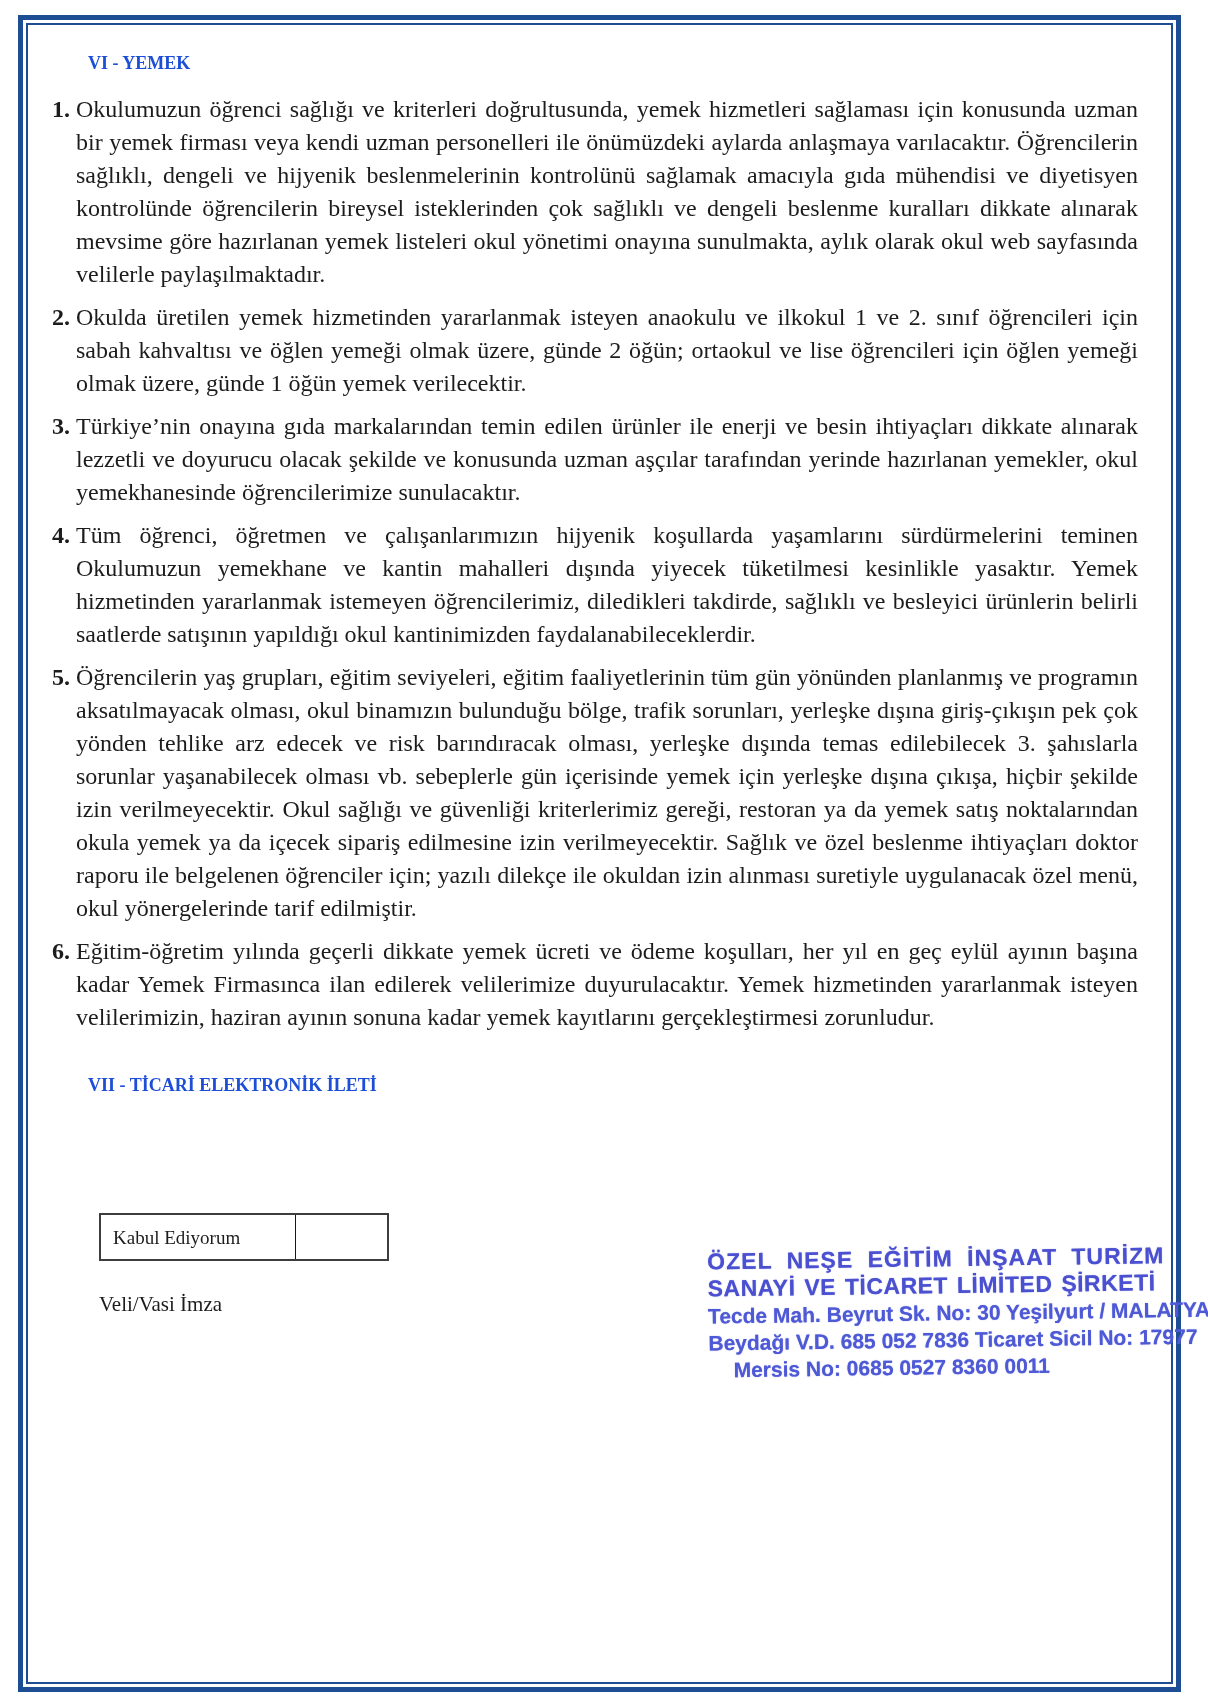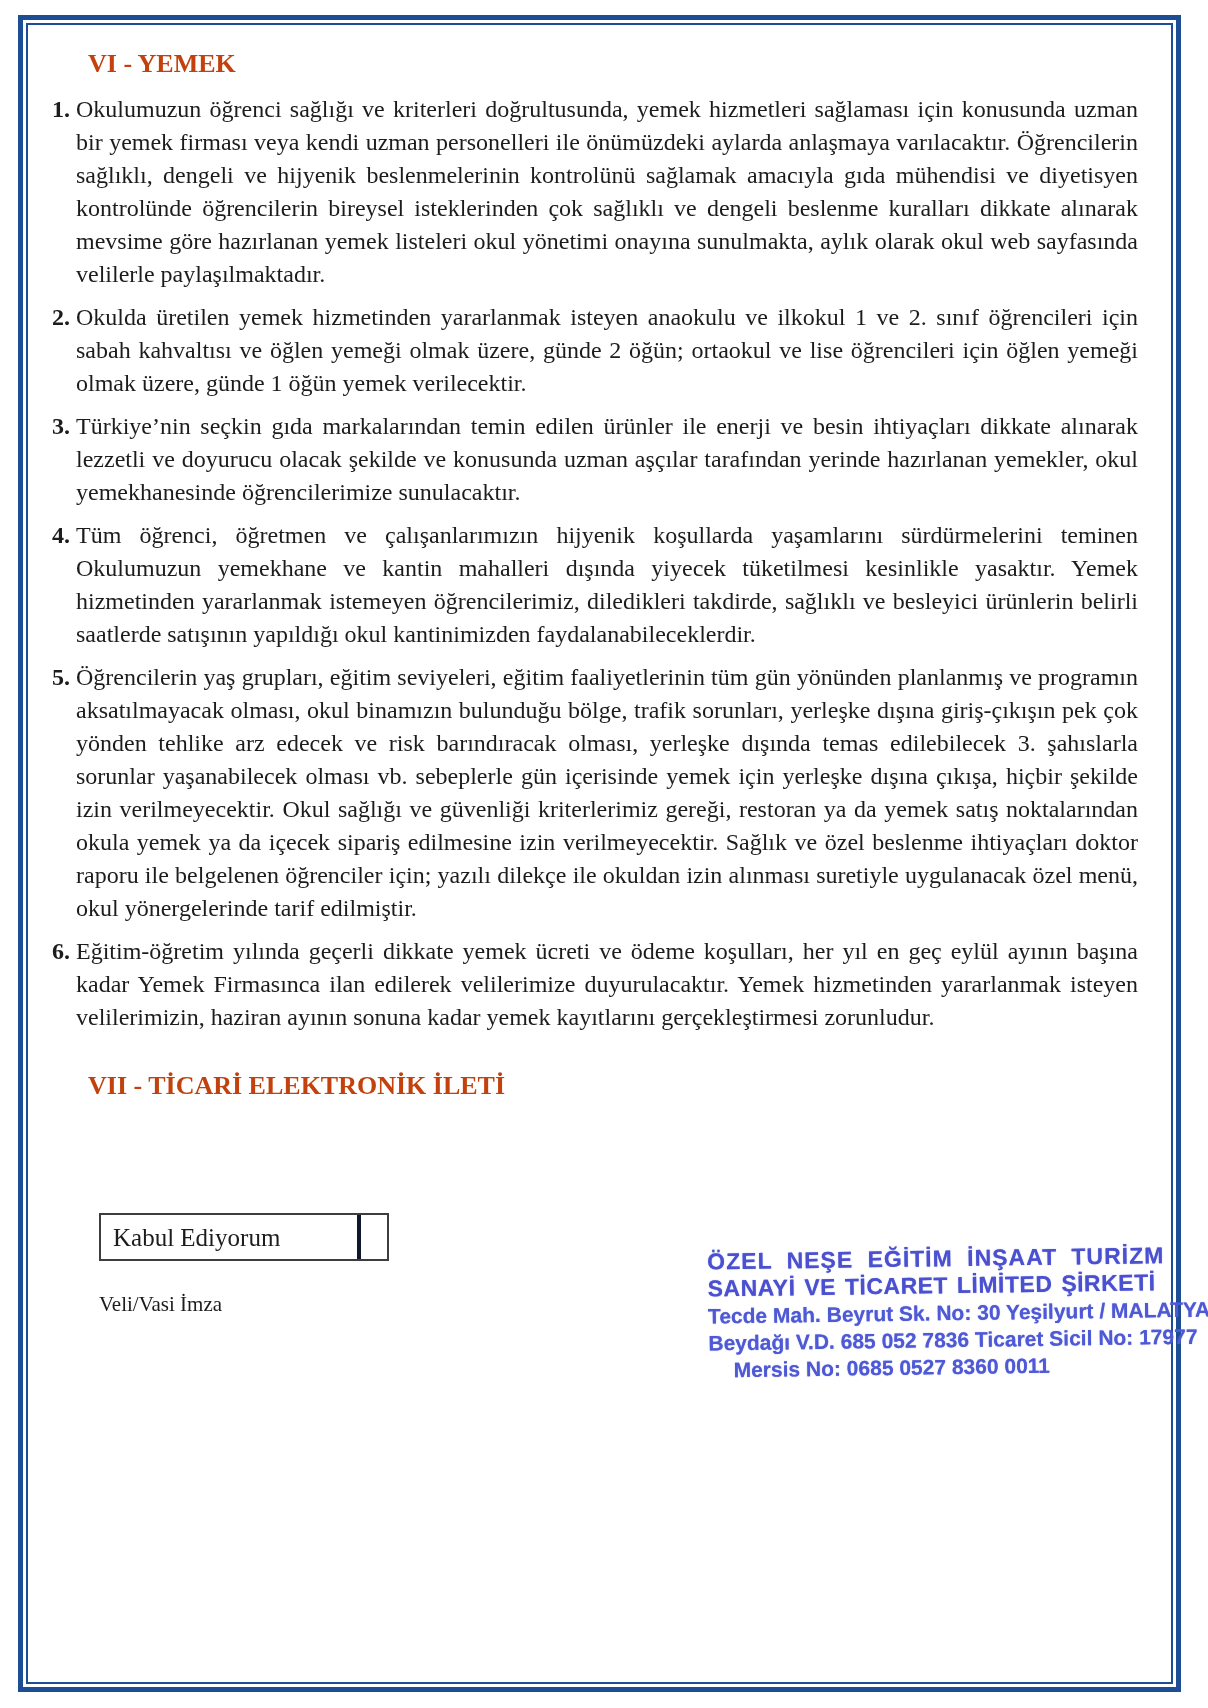--- a/index.html
+++ b/index.html
@@ -27,23 +27,23 @@
   .content {
     box-sizing: border-box;
     height: 100%;
     padding: 22px 33px 0 8px;
     font-size: 24px;
     line-height: 33px;
     text-align: justify;
   }
   .heading {
     margin: 0 0 13px 52px;
-    font-size: 26px;
+    font-size: 18px;
     font-weight: bold;
-    color: #c2410c;
+    color: #1d4ed8;
     text-align: left;
     line-height: 33px;
   }
   .heading-vii { margin-top: 35px; margin-bottom: 12px; }
   .items { margin: 0; padding: 0; list-style: none; }
   .item { display: flex; margin: 0 0 10px 16px; }
   .item .num { flex: none; width: 24px; font-weight: bold; }
   .item .txt { flex: 1; text-align: justify; }
   .para-vii { margin: 6px 0 0 0; text-indent: 49px; text-align: justify; }
 
@@ -52,27 +52,27 @@
   .consent-group.left { left: 0; width: 290px; }
   .consent-group.right { left: 613px; top: 3px; width: 286px; }
   .consent-table {
     display: flex;
     height: 48px;
     border: 2px solid #3d3d3d;
     box-sizing: border-box;
     background: #ffffff;
   }
   .consent-label {
-    width: 260px;
-    border-right: 4px solid #0f172a;
+    width: 195px;
+    border-right: 1px solid #0f172a;
     box-sizing: border-box;
     display: flex;
     align-items: center;
     padding-left: 12px;
-    font-size: 25px;
+    font-size: 19px;
     text-align: left;
     white-space: nowrap;
   }
   .consent-box { flex: 1; }
   .sig-label { margin-top: 27px; font-size: 21px; text-align: left; white-space: nowrap; }
 
   .stamp {
     margin-top: 30px;
     margin-left: -4px;
     width: 366px;
@@ -105,21 +105,21 @@
           <li class="item">
             <span class="num">1.</span>
             <span class="txt">Okulumuzun öğrenci sağlığı ve kriterleri doğrultusunda, yemek hizmetleri sağlaması için konusunda uzman bir yemek firması veya kendi uzman personelleri ile önümüzdeki aylarda anlaşmaya varılacaktır. Öğrencilerin sağlıklı, dengeli ve hijyenik beslenmelerinin kontrolünü sağlamak amacıyla gıda mühendisi ve diyetisyen kontrolünde öğrencilerin bireysel isteklerinden çok sağlıklı ve dengeli beslenme kuralları dikkate alınarak mevsime göre hazırlanan yemek listeleri okul yönetimi onayına sunulmakta, aylık olarak okul web sayfasında velilerle paylaşılmaktadır.</span>
           </li>
           <li class="item">
             <span class="num">2.</span>
             <span class="txt">Okulda üretilen yemek hizmetinden yararlanmak isteyen anaokulu ve ilkokul 1 ve 2. sınıf öğrencileri için sabah kahvaltısı ve öğlen yemeği olmak üzere, günde 2 öğün; ortaokul ve lise öğrencileri için öğlen yemeği olmak üzere, günde 1 öğün yemek verilecektir.</span>
           </li>
           <li class="item">
             <span class="num">3.</span>
-            <span class="txt">Türkiye’nin seçkin gıda markalarından temin edilen ürünler ile enerji ve besin ihtiyaçları dikkate alınarak lezzetli ve doyurucu olacak şekilde ve konusunda uzman aşçılar tarafından yerinde hazırlanan yemekler, okul yemekhanesinde öğrencilerimize sunulacaktır.</span>
+            <span class="txt">Türkiye’nin onayına gıda markalarından temin edilen ürünler ile enerji ve besin ihtiyaçları dikkate alınarak lezzetli ve doyurucu olacak şekilde ve konusunda uzman aşçılar tarafından yerinde hazırlanan yemekler, okul yemekhanesinde öğrencilerimize sunulacaktır.</span>
           </li>
           <li class="item">
             <span class="num">4.</span>
             <span class="txt">Tüm öğrenci, öğretmen ve çalışanlarımızın hijyenik koşullarda yaşamlarını sürdürmelerini teminen Okulumuzun yemekhane ve kantin mahalleri dışında yiyecek tüketilmesi kesinlikle yasaktır. Yemek hizmetinden yararlanmak istemeyen öğrencilerimiz, diledikleri takdirde, sağlıklı ve besleyici ürünlerin belirli saatlerde satışının yapıldığı okul kantinimizden faydalanabileceklerdir.</span>
           </li>
           <li class="item">
             <span class="num">5.</span>
             <span class="txt">Öğrencilerin yaş grupları, eğitim seviyeleri, eğitim faaliyetlerinin tüm gün yönünden planlanmış ve programın aksatılmayacak olması, okul binamızın bulunduğu bölge, trafik sorunları, yerleşke dışına giriş-çıkışın pek çok yönden tehlike arz edecek ve risk barındıracak olması, yerleşke dışında temas edilebilecek 3. şahıslarla sorunlar yaşanabilecek olması vb. sebeplerle gün içerisinde yemek için yerleşke dışına çıkışa, hiçbir şekilde izin verilmeyecektir. Okul sağlığı ve güvenliği kriterlerimiz gereği, restoran ya da yemek satış noktalarından okula yemek ya da içecek sipariş edilmesine izin verilmeyecektir. Sağlık ve özel beslenme ihtiyaçları doktor raporu ile belgelenen öğrenciler için; yazılı dilekçe ile okuldan izin alınması suretiyle uygulanacak özel menü, okul yönergelerinde tarif edilmiştir.</span>
           </li>
           <li class="item">

